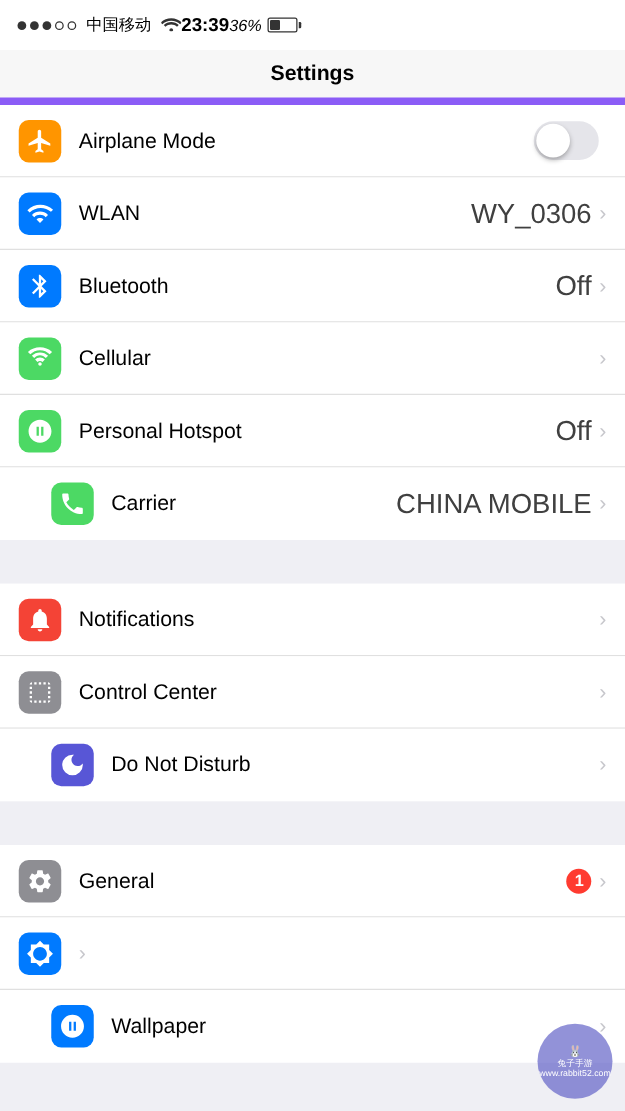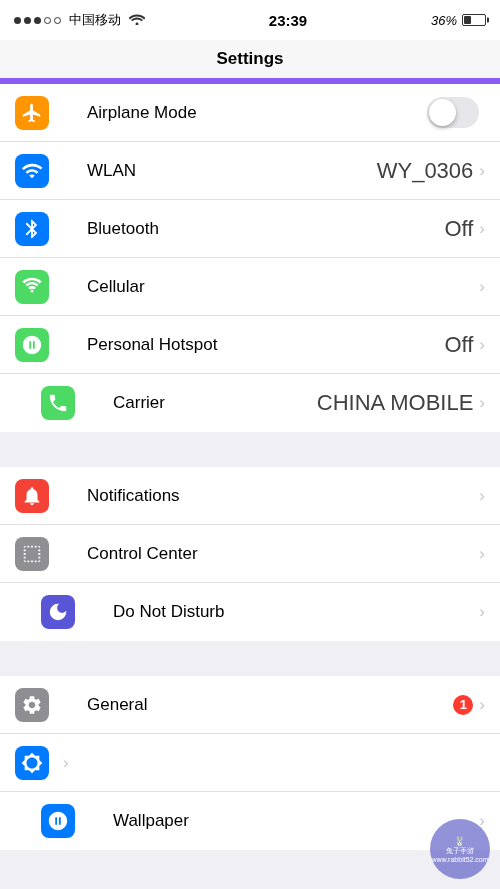--- a/index.html
+++ b/index.html
@@ -11,21 +11,21 @@
       overflow: hidden;
       position: relative;
     }
 
     
     .status-bar {
       background: white;
       height: 40px;
       display: flex;
       align-items: center;
-      justify-content: space-between;
+      justify-content: flex-start;
       padding: 0 14px;
       font-size: 13px;
       font-weight: 500;
     }
     .status-left {
       display: flex;
       align-items: center;
       gap: 4px;
     }
     .signal-dots {
@@ -168,21 +168,20 @@
     .icon-gray { background: #8e8e93; }
     .icon-purple { background: #5856d6; }
     .icon-gear { background: #8e8e93; }
     .icon-blue-display { background: #007aff; }
     .icon-blue-wallpaper { background: #007aff; }
 
     .row-label {
       flex: 1;
       font-size: 17px;
       color: #000;
-      margin-left: 24px;
     }
 
     .row-value {
       font-size: 22px;
       color: #404040;
       margin-right: 6px;
     }
 
     .chevron {
       color: #c7c7cc;

